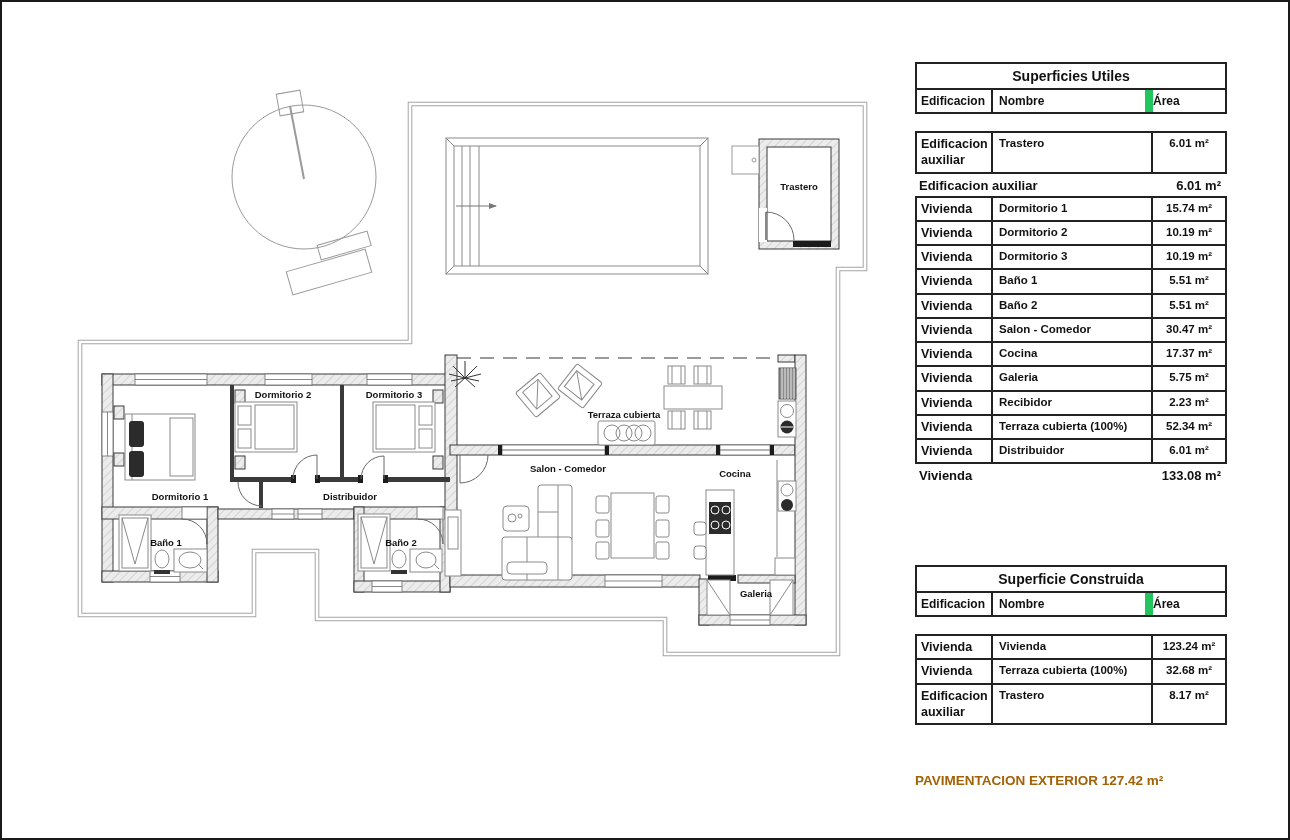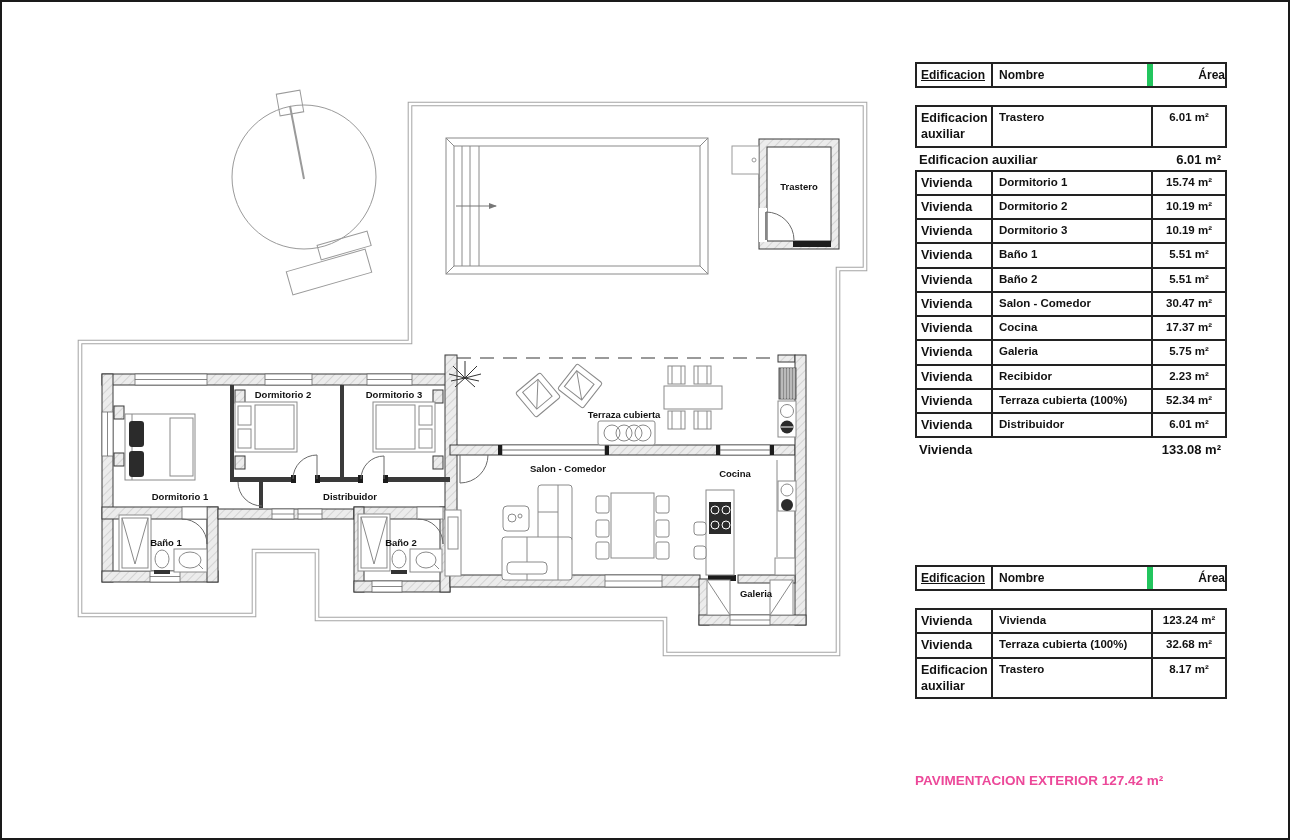--- a/index.html
+++ b/index.html
@@ -6,36 +6,36 @@
   .page{position:relative;width:1290px;height:840px;box-sizing:border-box;
         border:2px solid #1a1a1a;background:#fff;overflow:hidden;}
   .page svg{position:absolute;left:0;top:0;}
 
   
   .tbl{position:absolute;left:913px;width:312px;color:#111;}
   .thead{border:2px solid #222;box-sizing:border-box;background:#fff;}
   .ttitle{height:24px;line-height:24px;text-align:center;font-size:14px;font-weight:bold;
           border-bottom:2px solid #222;}
   .tcols{display:flex;height:22px;line-height:22px;font-size:12px;font-weight:bold;}
-  .tcols .h1{width:76px;padding-left:4px;border-right:2px solid #222;box-sizing:border-box;text-decoration:underline;}
-  .tcols .h2{width:160px;padding-left:6px;border-right:6px solid #22c55e;box-sizing:border-box;}
-  .tcols .h3{flex:1;text-align:right;margin-left:8px;}
+  .tcols .h1{width:76px;padding-left:4px;border-right:2px solid #222;box-sizing:border-box;}
+  .tcols .h2{width:160px;padding-left:6px;border-right:8px solid #22c55e;box-sizing:border-box;}
+  .tcols .h3{flex:1;text-align:left;}
   .tgap{height:17px;}
   .tgrid{border:2px solid #222;box-sizing:border-box;}
   .trow{display:flex;border-bottom:2px solid #222;align-items:stretch;min-height:16px;}
   .trow:last-child{border-bottom:none;}
   .tc{font-weight:bold;padding:3px 4px;box-sizing:border-box;line-height:1.3;}
   .tc1{width:76px;border-right:2px solid #222;font-size:12.5px;}
   .tc2{width:160px;border-right:2px solid #222;font-size:11.5px;padding-left:6px;}
   .tc3{flex:1;text-align:center;font-size:11.5px;}
   .tsub{display:flex;justify-content:space-between;font-weight:bold;
         padding:4px 2px 3px 4px;font-size:13px;}
   .tsub .val{padding-right:4px;}
   .ttotal{font-size:13.5px;padding-top:5px;}
-  .pav{position:absolute;left:913px;top:771px;font-size:13.5px;font-weight:bold;color:#ec4899;}
+  .pav{position:absolute;left:913px;top:771px;font-size:13.5px;font-weight:bold;color:#a16207;}
 
   
   .lbl{font-family:"Liberation Sans",sans-serif;font-size:9.5px;font-weight:bold;fill:#111;
        text-anchor:middle;}
   .furn{fill:#fff;stroke:#8a8a8a;stroke-width:1;}
   .furn-thin{fill:none;stroke:#8a8a8a;stroke-width:1;}
   .wall{fill:url(#hz);stroke:#3a3a3a;stroke-width:1;}
   .iwall{fill:#3a3a3a;stroke:none;}
   .win{fill:#fff;stroke:#6a6a6a;stroke-width:0.8;}
   .door{fill:none;stroke:#6a6a6a;stroke-width:1;}
@@ -334,20 +334,21 @@
       <text class="lbl" x="566" y="470">Salon - Comedor</text>
       <text class="lbl" x="733" y="475">Cocina</text>
       <text class="lbl" x="754" y="595">Galeria</text>
       <text class="lbl" x="622" y="416">Terraza cubierta</text>
       <text class="lbl" x="797" y="188">Trastero</text>
     </g>
   </svg>
 
   <div class="tbl" style="top:60px">
     <div class="thead">
+      <div class="ttitle">Superficies Utiles</div>
       <div class="tcols">
         <span class="h1">Edificacion</span>
         <span class="h2">Nombre</span>
         <span class="h3">Área</span>
       </div>
     </div>
     <div class="tgap"></div>
     <div class="tgrid" id="utiles-aux">
         <div class="trow">
           <span class="tc tc1">Edificacion auxiliar</span>
@@ -417,20 +418,21 @@
         </div>
       </div>
     <div class="tsub">
       <span class="lab">Vivienda</span>
       <span class="val">133.08 m²</span>
     </div>
   </div>
 
   <div class="tbl" style="top:563px">
     <div class="thead">
+      <div class="ttitle">Superficie Construida</div>
       <div class="tcols">
         <span class="h1">Edificacion</span>
         <span class="h2">Nombre</span>
         <span class="h3">Área</span>
       </div>
     </div>
     <div class="tgap"></div>
     <div class="tgrid" id="constr-rows">
         <div class="trow">
           <span class="tc tc1">Vivienda</span>

